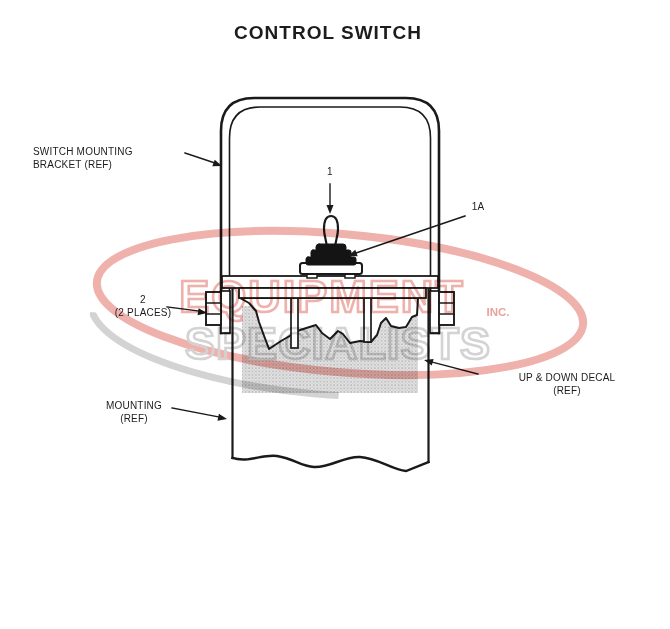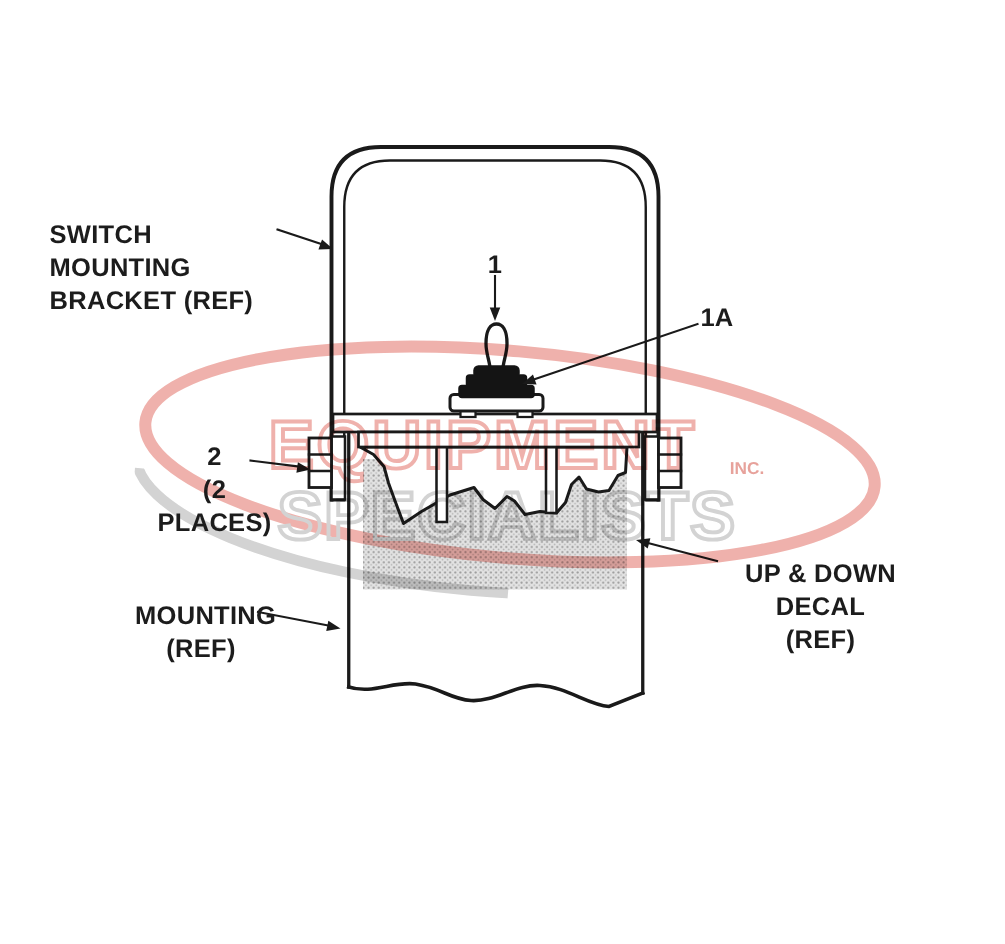--- a/index.html
+++ b/index.html
@@ -5,34 +5,35 @@
   html,body{margin:0;padding:0;background:#ffffff;}
   .stage{
     position:relative;width:670px;height:629px;background:#ffffff;overflow:hidden;
     font-family:"Liberation Sans",sans-serif;isolation:isolate;
   }
   .title{
     position:absolute;left:0;top:22px;width:656px;text-align:center;
     font-size:19px;font-weight:bold;letter-spacing:1px;color:#1c1c1c;
   }
   .callout{
-    position:absolute;font-size:17px;font-weight:bold;color:#1c1c1c;
+    position:absolute;font-size:10px;font-weight:normal;color:#1c1c1c;
     line-height:1.28;white-space:pre-line;letter-spacing:0.2px;
   }
   .co-left{text-align:left;}
   .co-center{text-align:center;}
   svg{position:absolute;left:0;top:0;}
   .wm{mix-blend-mode:multiply;opacity:0.92;}
   .wm text{font-family:"Liberation Sans",sans-serif;font-weight:bold;}
 </style>
 </head>
 <body>
 
 <div class="stage">
 
+  <div class="title">CONTROL SWITCH</div>
 
   <svg width="670" height="629" viewBox="0 0 670 629">
     <defs>
       <pattern id="stip" width="3.4" height="3.4" patternUnits="userSpaceOnUse">
         <rect width="3.4" height="3.4" fill="#e2e2e2"></rect>
         <circle cx="0.9" cy="0.9" r="0.7" fill="#9b9b9b"></circle>
         <circle cx="2.6" cy="2.6" r="0.55" fill="#b3b3b3"></circle>
       </pattern>
       <clipPath id="grayArcClip">
           <rect x="90" y="332" width="255" height="90"></rect>
@@ -114,18 +115,18 @@
       <text x="498" y="316" text-anchor="middle" font-size="11.5" fill="#e59a93">INC.</text>
     </g>
   </svg>
 
   <div class="callout co-left" style="left:33px;  top:146px; width:160px;">SWITCH MOUNTING
 BRACKET (REF)</div>
   <div class="callout co-center" style="left:318px; top:166px; width:24px;">1</div>
   <div class="callout co-center" style="left:458px; top:201px; width:40px;">1A</div>
   <div class="callout co-center" style="left:95px;  top:294px; width:96px;">2
 (2 PLACES)</div>
-  <div class="callout co-center" style="left:468px; top:372px; width:158px;text-align:center;">UP &amp; DOWN DECAL
+  <div class="callout co-center" style="left:488px; top:372px; width:158px;text-align:center;">UP &amp; DOWN DECAL
 (REF)</div>
   <div class="callout co-center" style="left:90px;  top:400px; width:88px;">MOUNTING
 (REF)</div>
 
 </div>
 
 </body></html>

